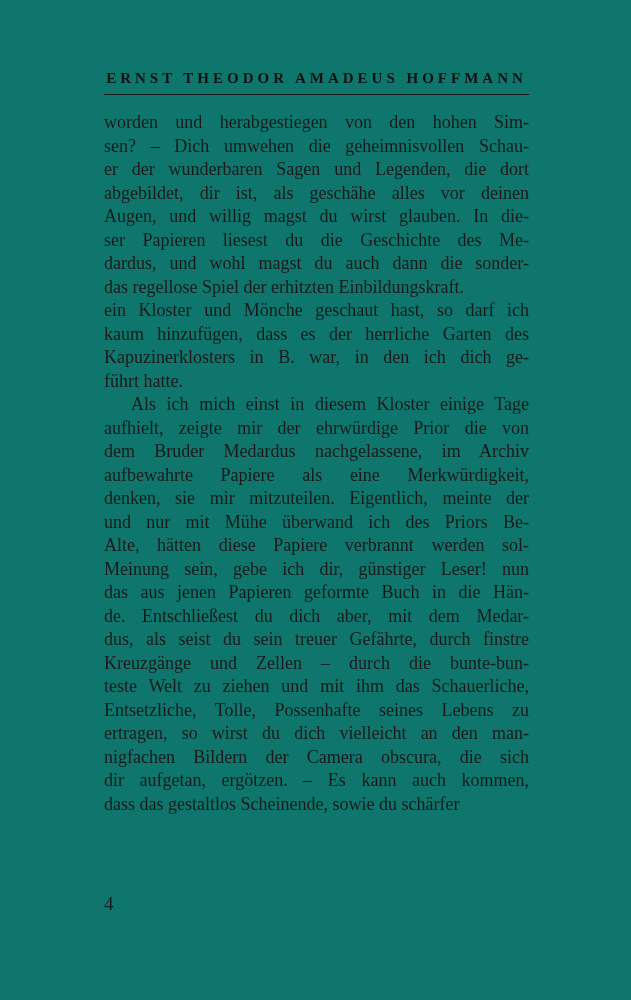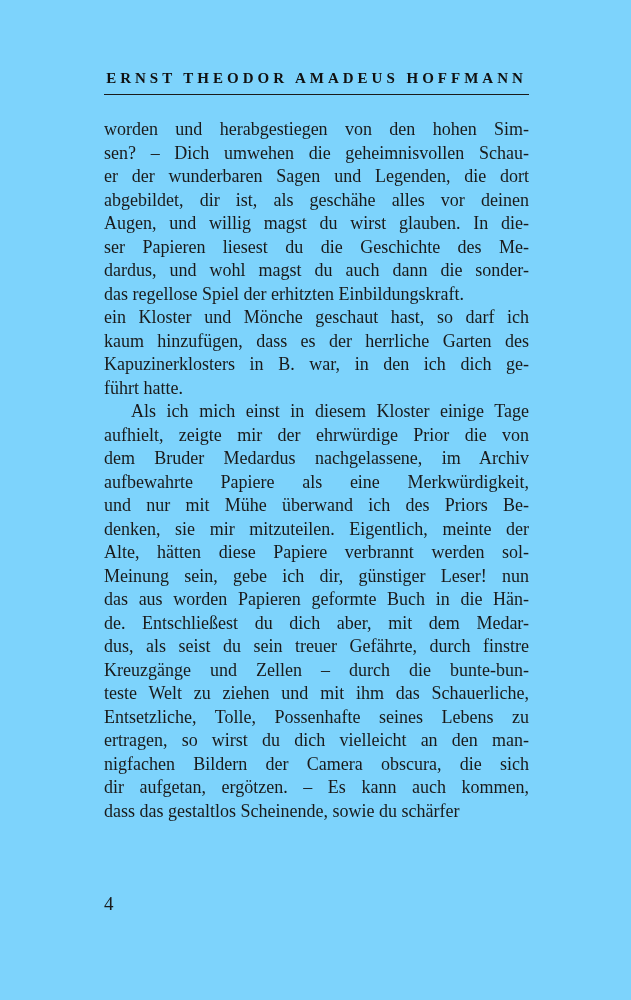--- a/index.html
+++ b/index.html
@@ -4,21 +4,21 @@
 <style>
   html, body {
     margin: 0;
     padding: 0;
     background: #ffffff;
   }
   .page {
     position: relative;
     width: 631px;
     height: 1000px;
-    background: #7dd3fc;
+    background: #0f766e;
     font-family: "Liberation Serif", "DejaVu Serif", serif;
     color: #1a1a1a;
     overflow: hidden;
   }
   .content {
     position: absolute;
     left: 104px;
     top: 70px;
     width: 425px;
   }
@@ -30,21 +30,21 @@
     color: #111;
     white-space: nowrap;
   }
   .header-rule {
     margin-top: 7px;
     border: none;
     border-bottom: 1.5px solid #1a1a1a;
     height: 0;
   }
   .text-block {
-    margin-top: 23px;
+    margin-top: 16px;
     font-size: 18px;
     line-height: 23.5px;
   }
   .line {
     height: 23.5px;
     overflow: hidden;
     text-align: justify;
     text-align-last: justify;
   }
   .line.last {
@@ -78,25 +78,25 @@
         <div class="line">dardus, und wohl magst du auch dann die sonder-</div>
         <div class="line last">das regellose Spiel der erhitzten Einbildungskraft.</div>
         <div class="line">ein Kloster und Mönche geschaut hast, so darf ich</div>
         <div class="line">kaum hinzufügen, dass es der herrliche Garten des</div>
         <div class="line">Kapuzinerklosters in B. war, in den ich dich ge-</div>
         <div class="line last">führt hatte.</div>
         <div class="line indent">Als ich mich einst in diesem Kloster einige Tage</div>
         <div class="line">aufhielt, zeigte mir der ehrwürdige Prior die von</div>
         <div class="line">dem Bruder Medardus nachgelassene, im Archiv</div>
         <div class="line">aufbewahrte Papiere als eine Merkwürdigkeit,</div>
+        <div class="line">denken, sie mir mitzuteilen. Eigentlich, meinte der</div>
         <div class="line">und nur mit Mühe überwand ich des Priors Be-</div>
-        <div class="line">denken, sie mir mitzuteilen. Eigentlich, meinte der</div>
         <div class="line">Alte, hätten diese Papiere verbrannt werden sol-</div>
         <div class="line">Meinung sein, gebe ich dir, günstiger Leser! nun</div>
-        <div class="line">das aus worden Papieren geformte Buch in die Hän-</div>
+        <div class="line">das aus jenen Papieren geformte Buch in die Hän-</div>
         <div class="line">de. Entschließest du dich aber, mit dem Medar-</div>
         <div class="line">dus, als seist du sein treuer Gefährte, durch finstre</div>
         <div class="line">Kreuzgänge und Zellen – durch die bunte-bun-</div>
         <div class="line">teste Welt zu ziehen und mit ihm das Schauerliche,</div>
         <div class="line">Entsetzliche, Tolle, Possenhafte seines Lebens zu</div>
         <div class="line">ertragen, so wirst du dich vielleicht an den man-</div>
         <div class="line">nigfachen Bildern der Camera obscura, die sich</div>
         <div class="line">dir aufgetan, ergötzen. – Es kann auch kommen,</div>
         <div class="line last">dass das gestaltlos Scheinende, sowie du schärfer</div>
       </div>

